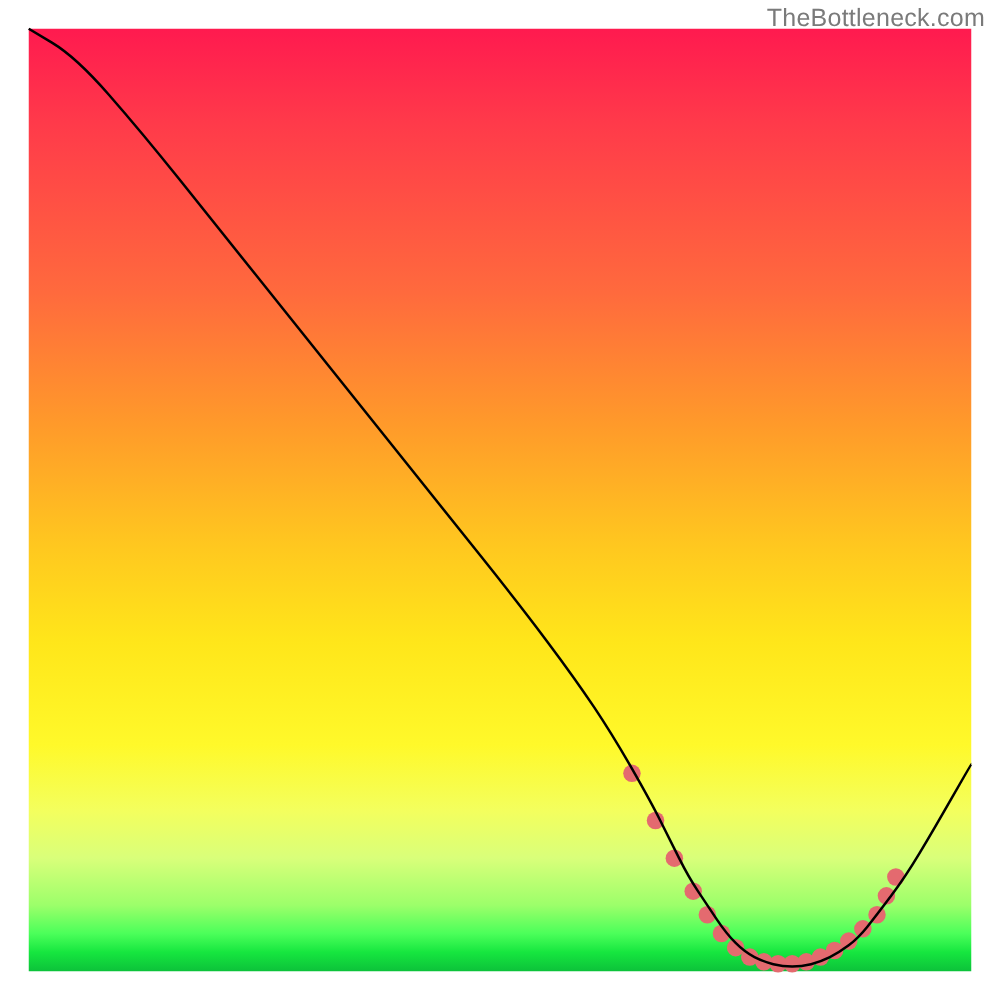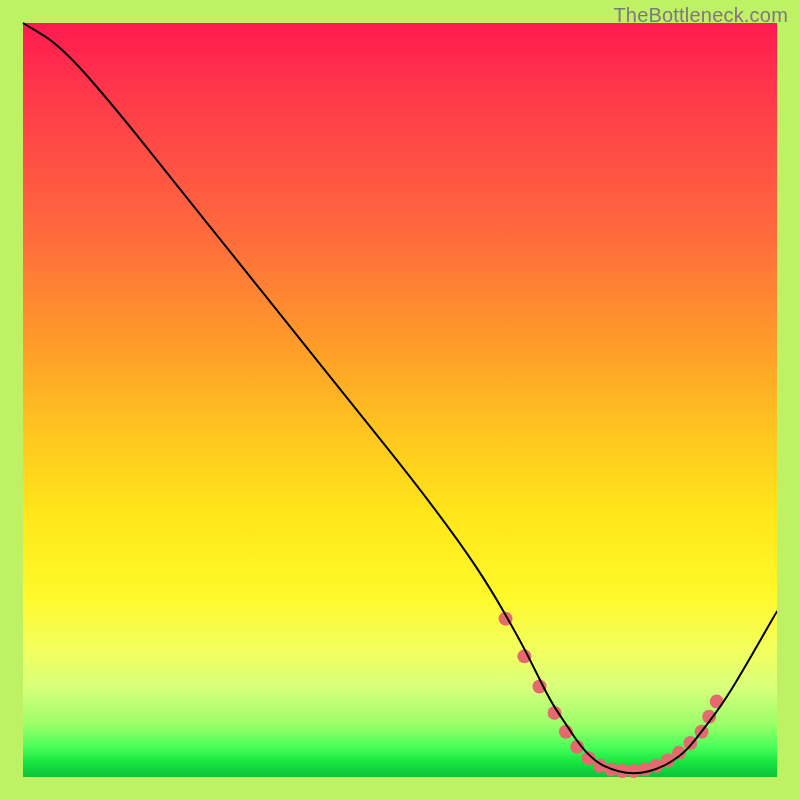--- a/index.html
+++ b/index.html
@@ -8,21 +8,21 @@
     width: 800px;
     height: 800px;
     background: #000;
     font-family: Arial, Helvetica, sans-serif;
     overflow: hidden;
   }
   .frame {
     position: relative;
     width: 800px;
     height: 800px;
-    background: #bef264;
+    background: #ffffff;
   }
   .plot {
     position: absolute;
     left: 23px;
     top: 23px;
     width: 754px;
     height: 754px;
     
     background: linear-gradient(
       to bottom,

